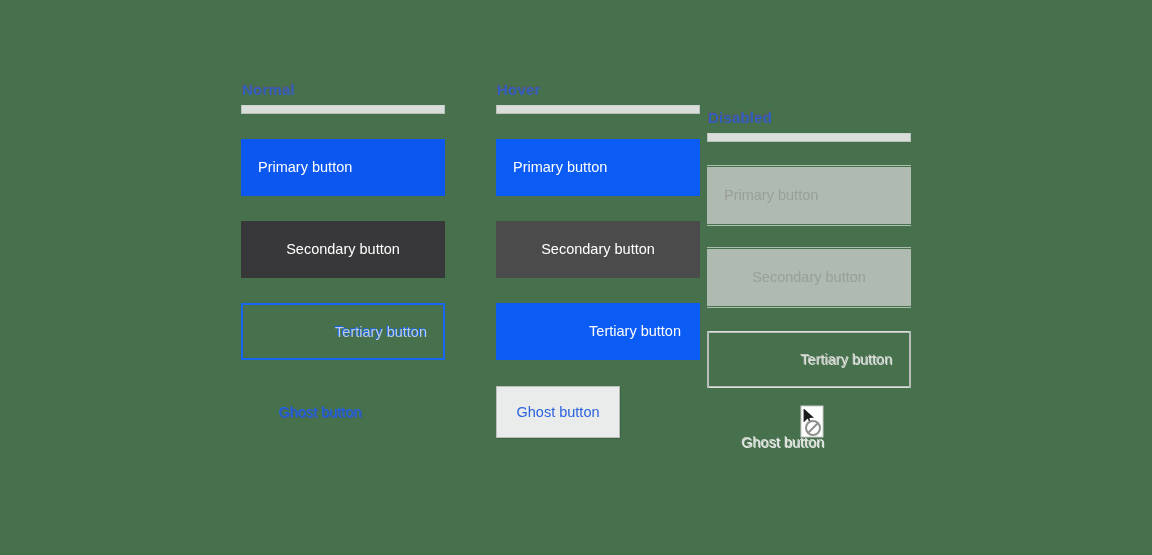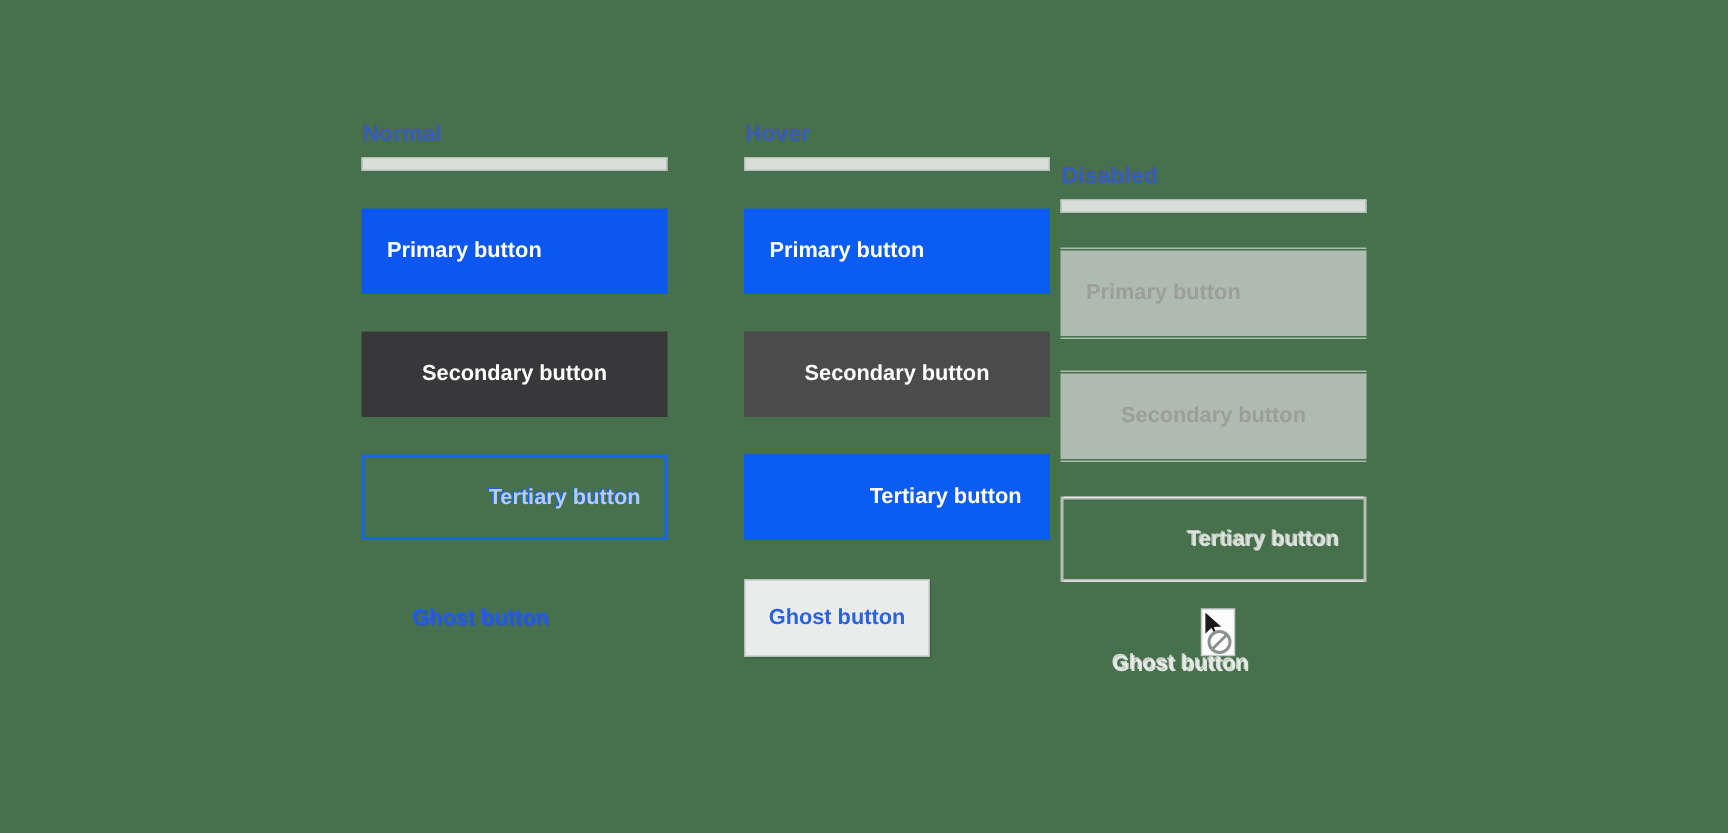--- a/index.html
+++ b/index.html
@@ -68,21 +68,20 @@
     height: 57px;
     display: flex;
     align-items: center;
     padding: 0 17px;
     font-size: 14.5px;
     line-height: 1;
     border: 0;
     background: transparent;
     text-align: left;
     white-space: nowrap;
-    font-weight: bold;
   }
   .slot-1 { margin-top: 25px; }
   .slot-2 { margin-top: 25px; justify-content: center; }
   .slot-3 { margin-top: 25px; justify-content: flex-end; }
   .slot-4 { margin-top: 26px; }
 
   
   .btn-primary {
     background: #0b57ef;
     color: #ffffff;

